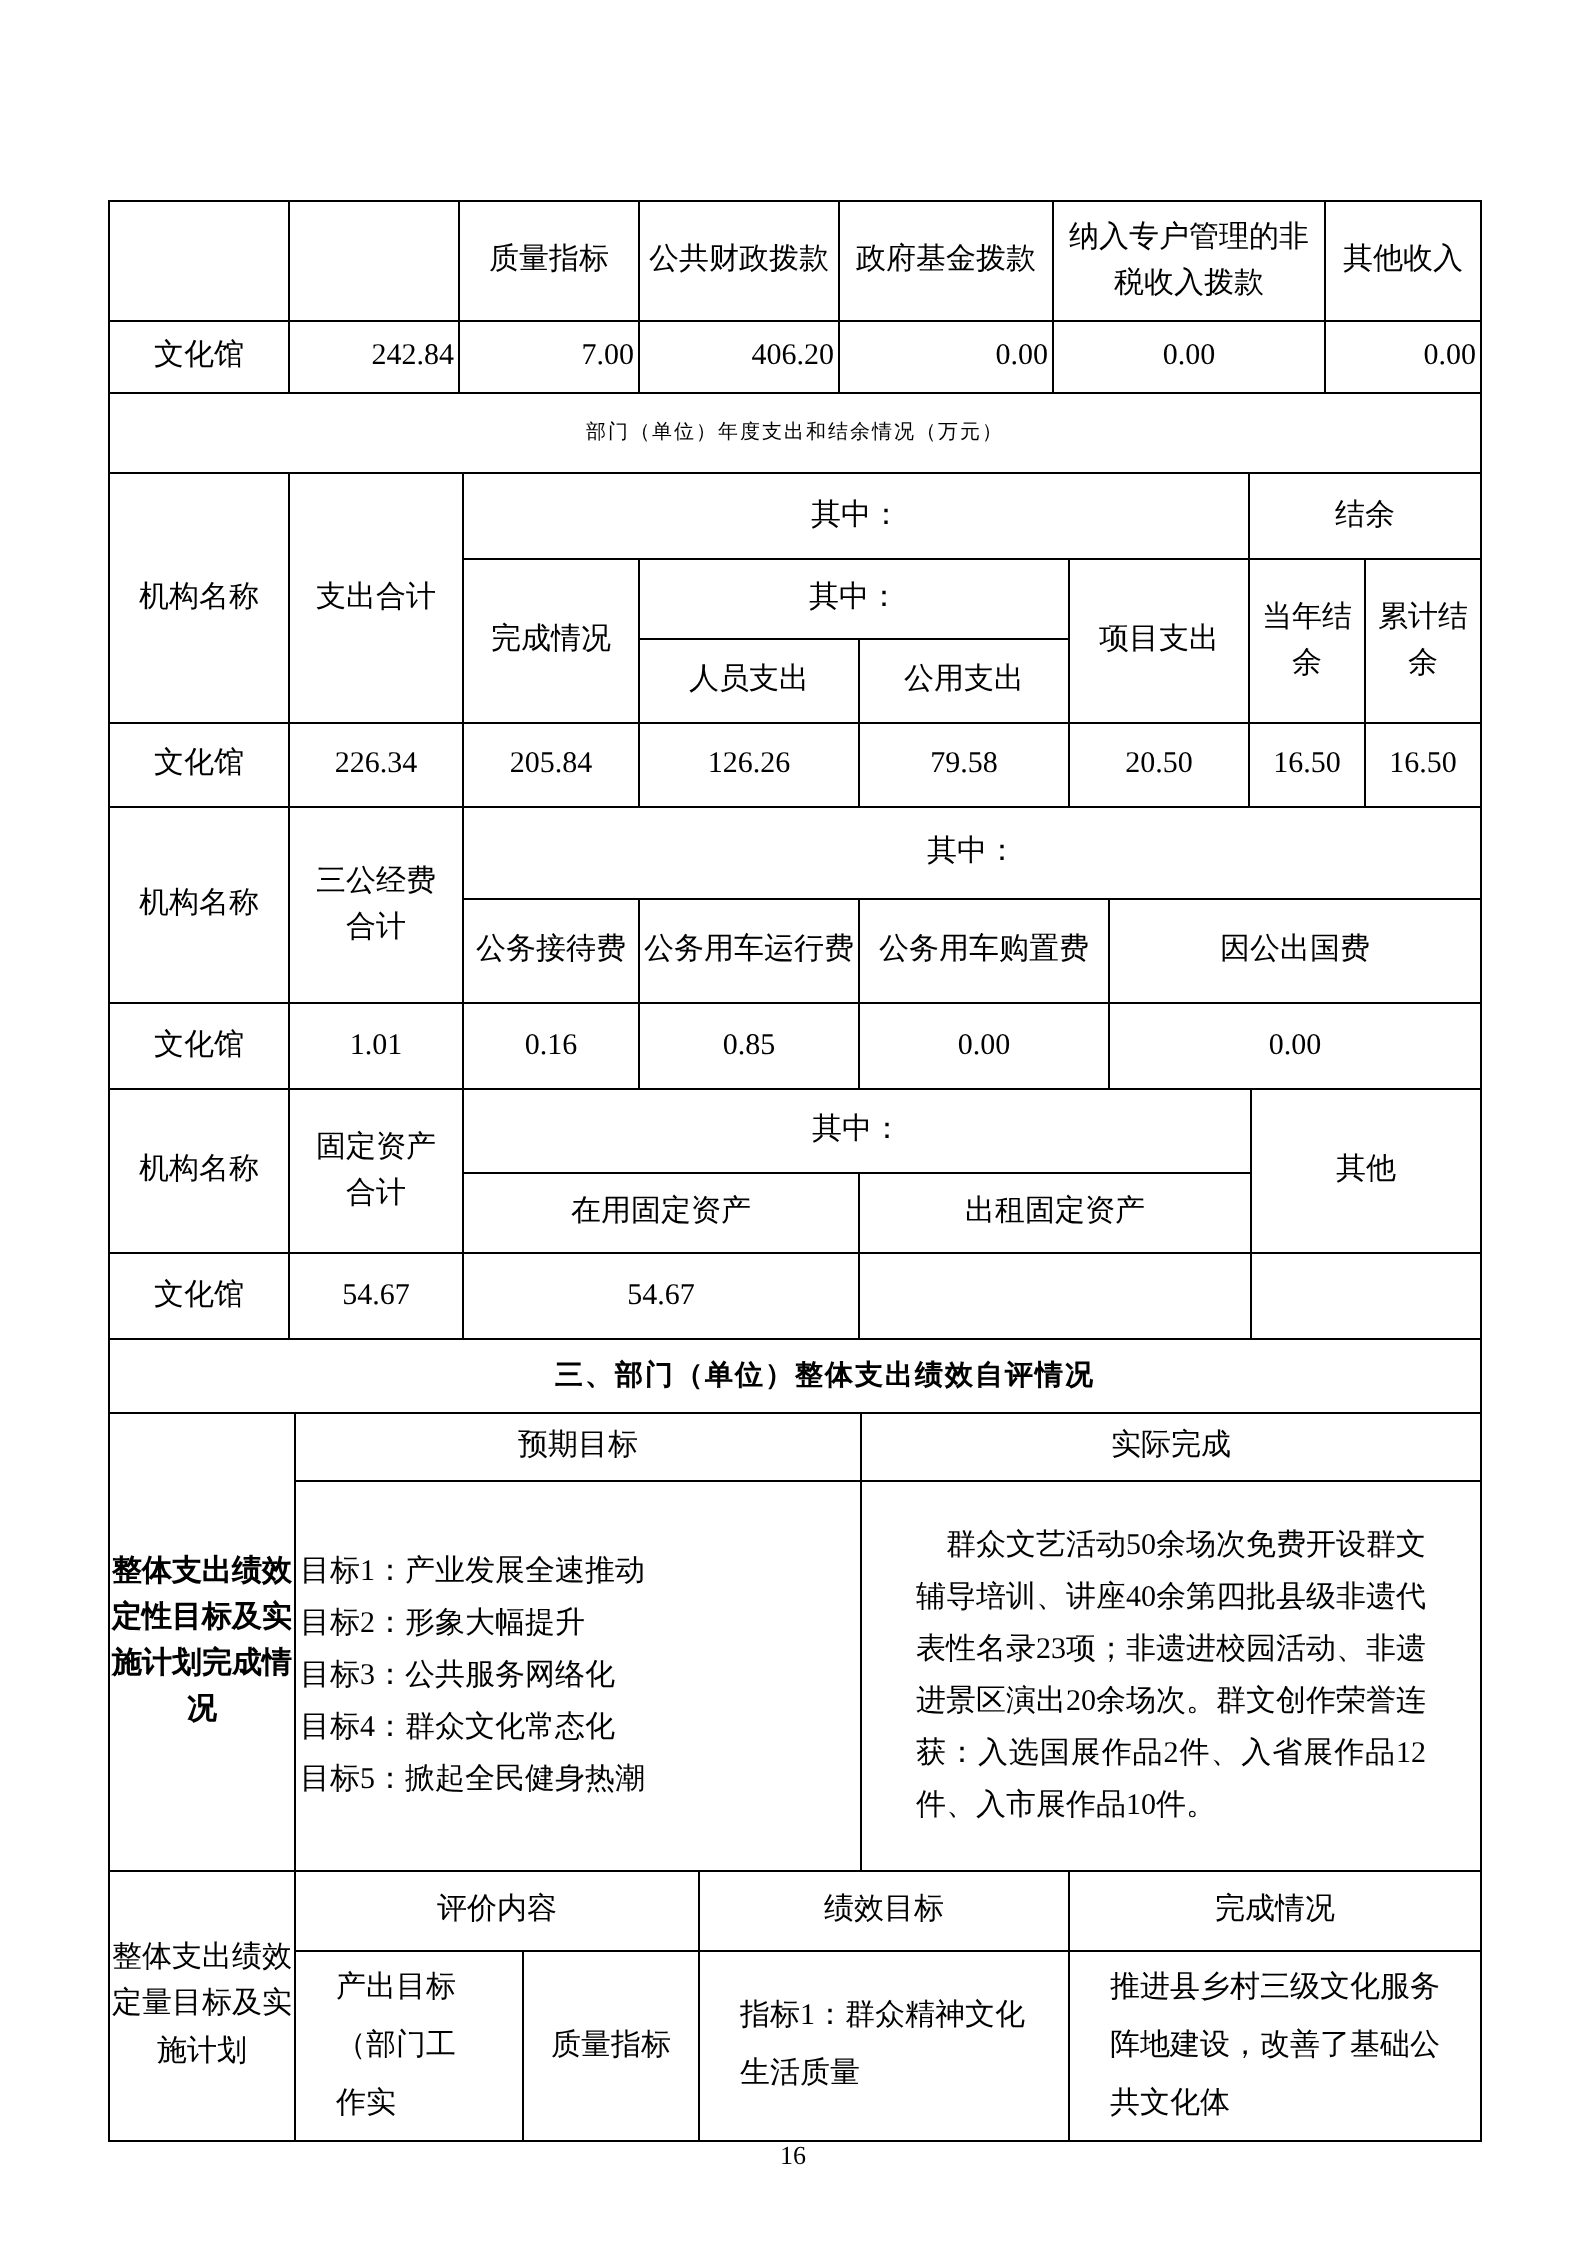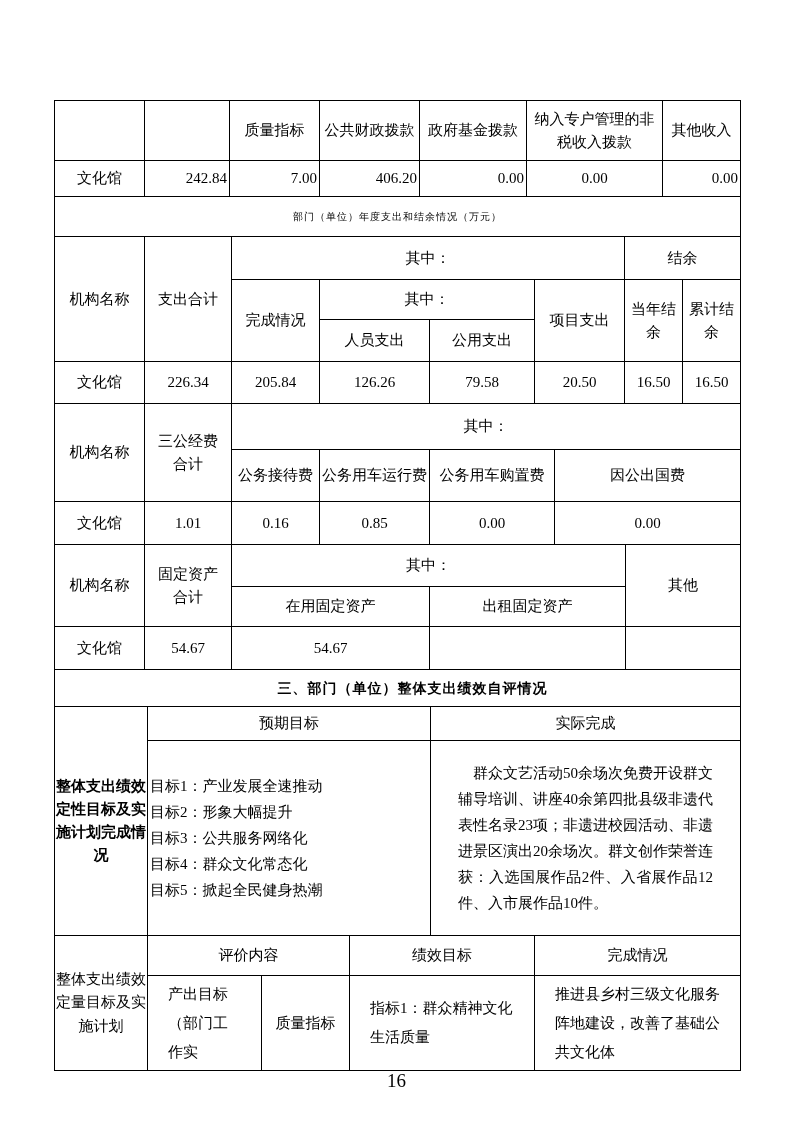--- a/index.html
+++ b/index.html
@@ -22,21 +22,21 @@
   .sec2{font-weight:bold;font-size:14px;letter-spacing:1px;padding-left:32px;}
   .sideL{font-weight:bold;padding:2px 1px;line-height:1.55;}
   .wrap4{max-width:64px;margin:0 auto;}
   .goals{text-align:left;padding:6px 2px;}
   .goals > div{line-height:26px;}
   .actual{text-align:justify;padding:2px 10px;}
   .actual p{margin:17px;text-indent:1em;line-height:26px;text-align:justify;}
   .t6 td{font-weight:normal;}
   .t6 .body{line-height:29px;}
   .leftTxt{text-align:left;padding:2px 20px;}
-  .pagenum{position:absolute;top:1070px;left:0;width:793px;text-align:center;font-size:19px;}
+  .pagenum{position:absolute;top:1070px;left:0;width:793px;text-align:center;font-size:13px;}
 </style>
 </head>
 <body>
 
 <div class="sheet">
   <div class="tables">
 
     <table>
       <colgroup>
         <col style="width:90px">

